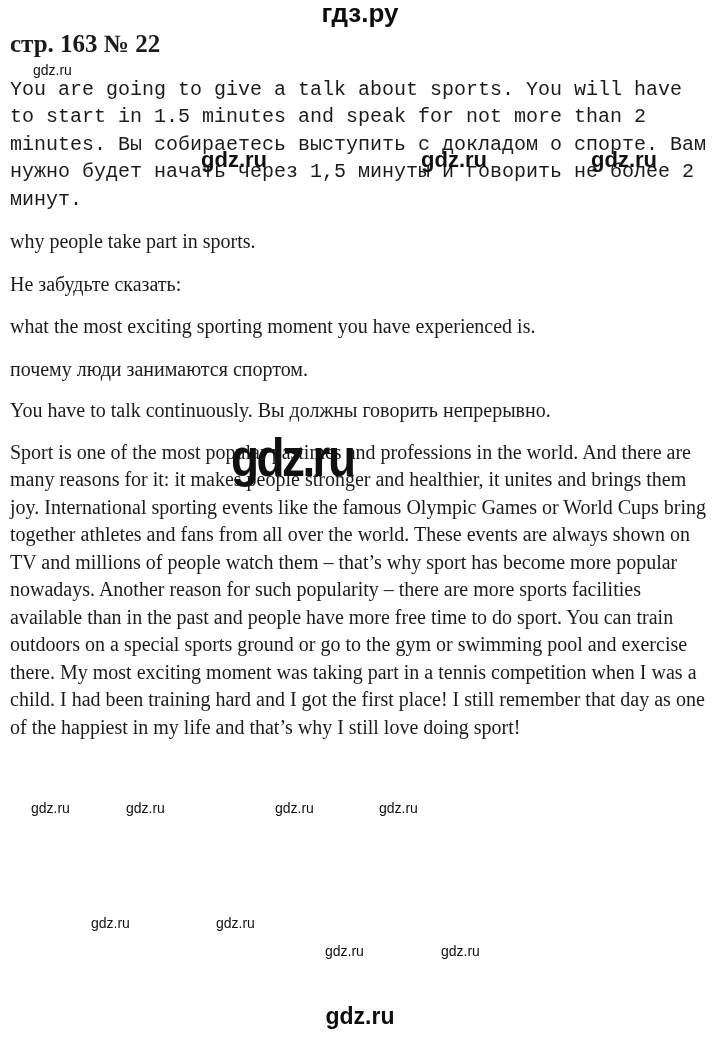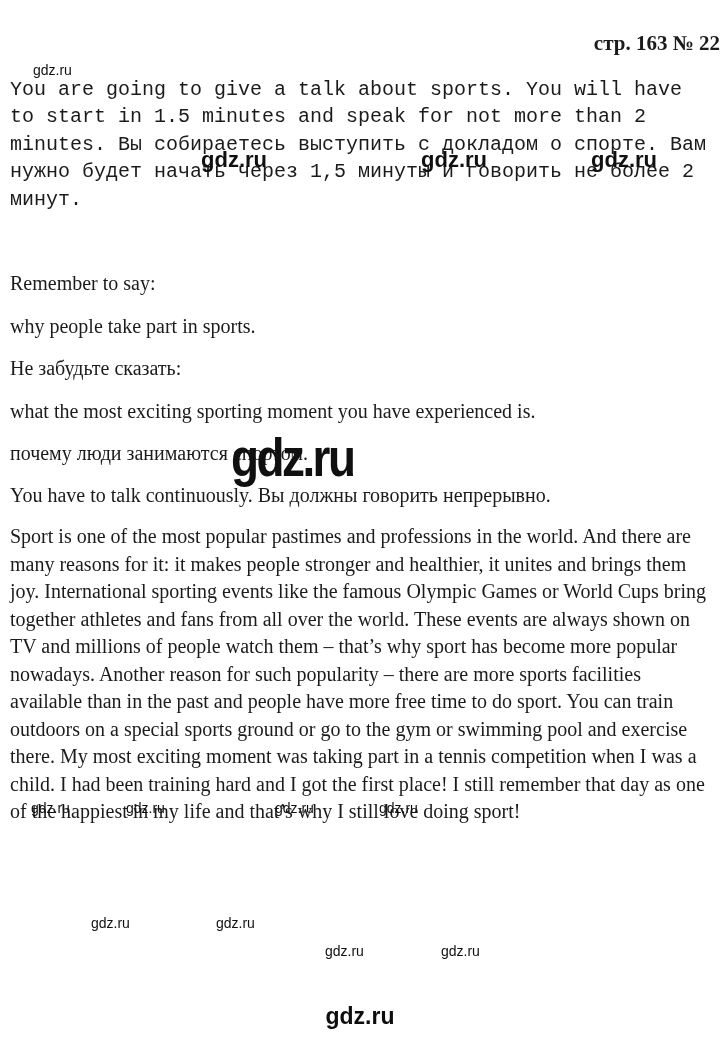--- a/index.html
+++ b/index.html
@@ -21,22 +21,21 @@
     font-weight:bold;
     font-size:26px;
     line-height:26px;
     color:#0d0d0d;
     letter-spacing:0px;
   }
   .site-logo.footer{top:1003px;font-size:23px;}
   .title{
     margin:30px 0 0 10px;
     font-weight:bold;
-    font-size:21px;
-    text-align:right;
+    font-size:25px;
   }
   p.para{
     margin:15px 10px 0 10px;
     width:698px;
   }
   p.para.first{margin-top:18px;font-family:Liberation Mono, monospace;}
   p.para.gap-large{margin-top:57px;}
   p.para.gap-med{margin-top:14px;}
   .wm{
     position:absolute;
@@ -46,26 +45,26 @@
     white-space:nowrap;
   }
   .wm-bold{font-weight:bold;}
   .wm-condensed{letter-spacing:-3px;transform:scaleX(.85);transform-origin:left top;}
 </style>
 </head>
 <body>
 
 <div class="page">
 
+  <div class="site-logo">гдз.ру</div>
 
   <p class="title">стр. 163 № 22</p>
 
   <p class="para first">You are going to give a talk about sports. You will have to start in 1.5 minutes and speak for not more than 2 minutes. Вы собираетесь выступить с докладом о спорте. Вам нужно будет начать через 1,5 минуты и говорить не более 2 минут.</p>
 
-  <p class="para gap-large">Remember to say:</p>
 
   <p class="para">why people take part in sports.</p>
 
 
   <p class="para">Не забудьте сказать:</p>
 
   <p class="para">what the most exciting sporting moment you have experienced is.</p>
 
   <p class="para">почему люди занимаются спортом.</p>
 

